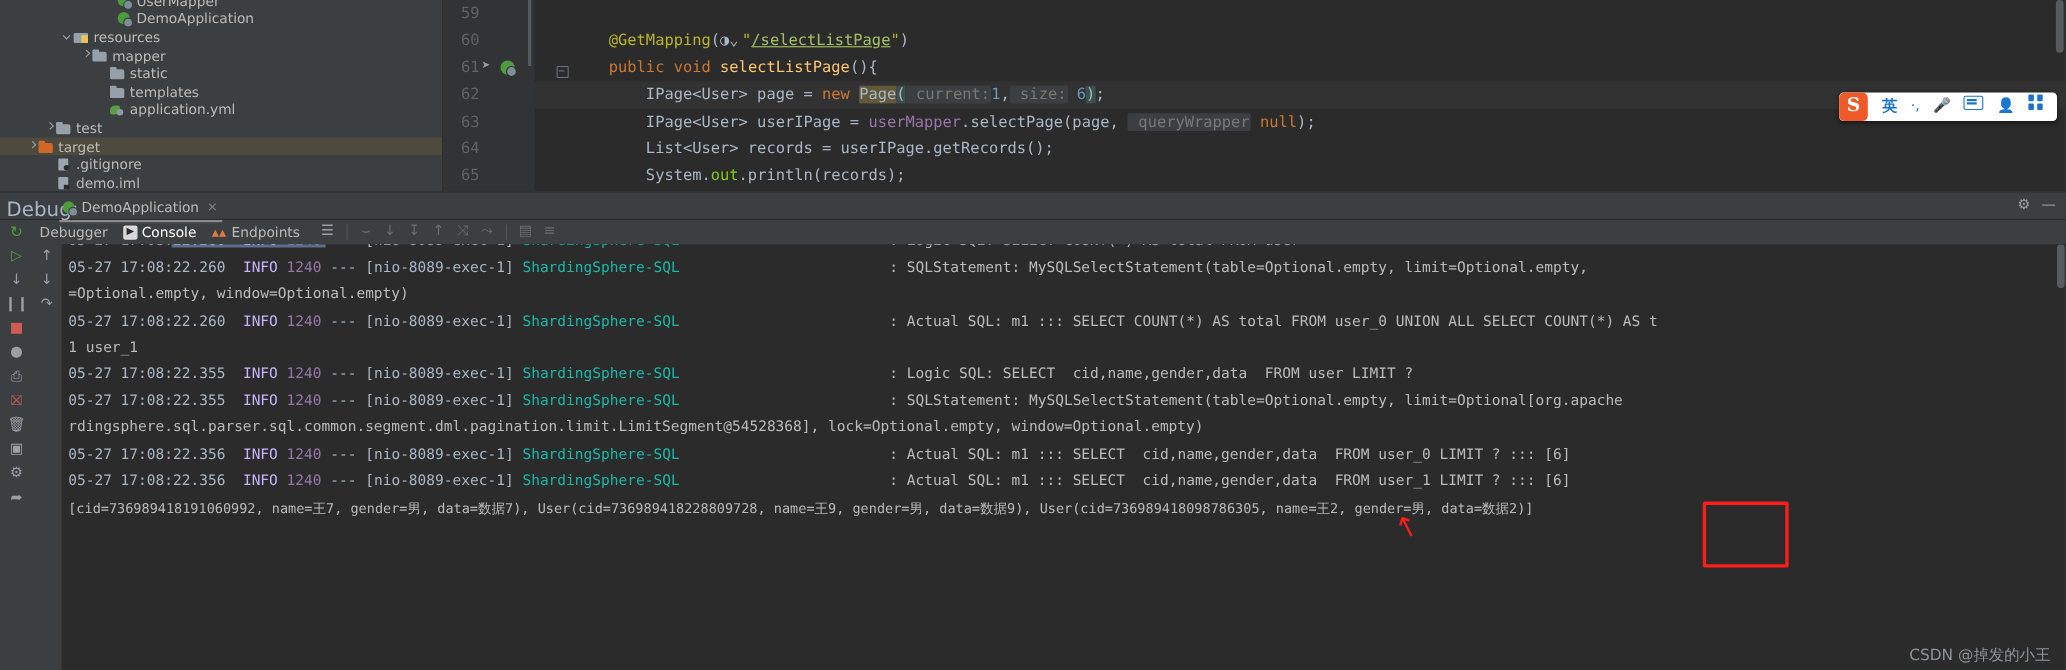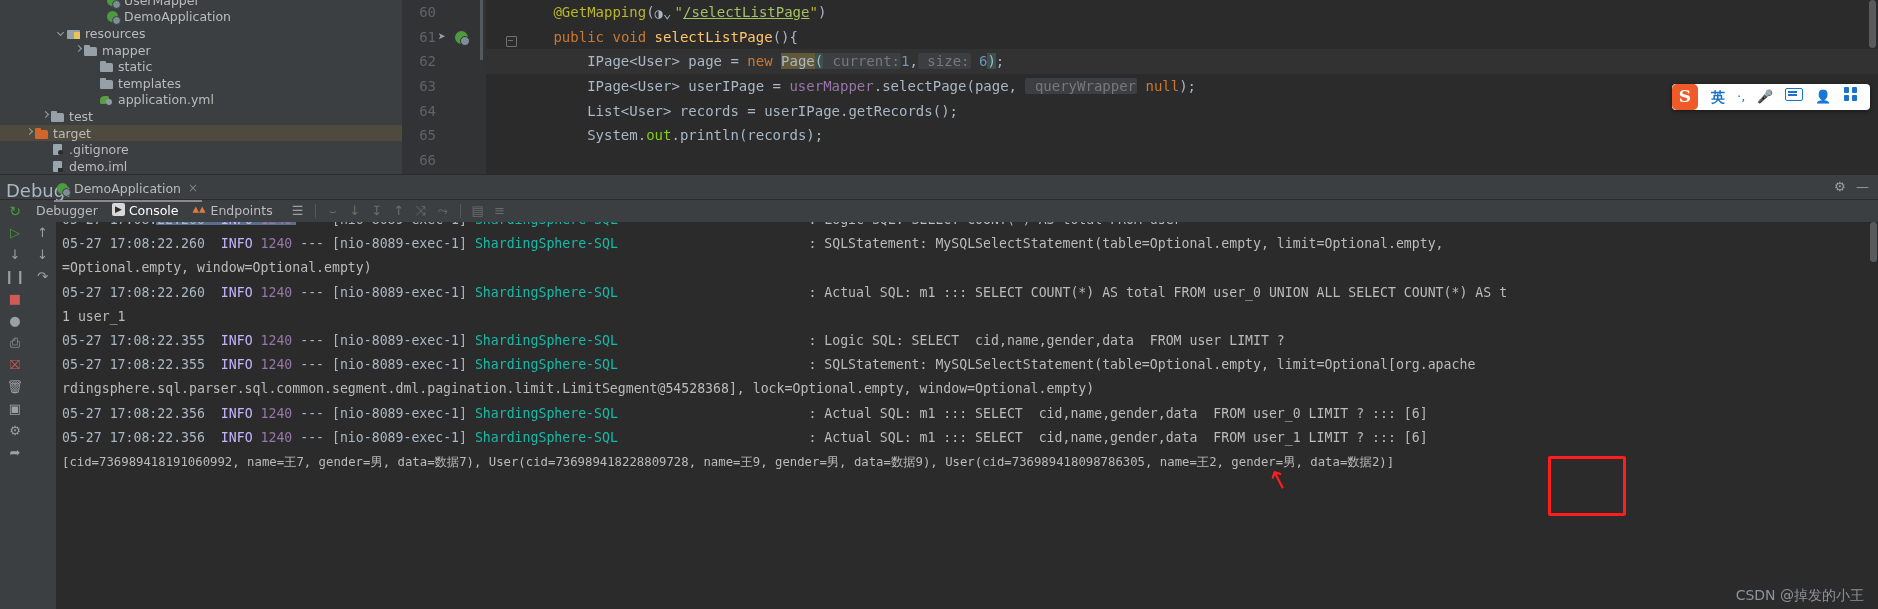--- a/index.html
+++ b/index.html
@@ -307,21 +307,21 @@
     font-size: 12.5px;
     color: #bbbbbb;
   }
   .rerun {
     margin-left: 6px; margin-right: 12px;
     color: #4e9a3f; font-size: 14px;
     width: 18px; text-align: center;
   }
   .dbg-tab {
     margin-right: 14px;
-    display: flex; align-items: flex-start;
+    display: flex; align-items: flex-end;
     color: #bbbbbb;
     white-space: nowrap;
   }
   .dbg-tab.active { color: #ffffff; }
   .sq-ico {
     display: inline-block;
     width: 13px; height: 13px;
     background: #d8d8d8;
     color: #2b2b2b;
     font-size: 9px;
@@ -568,20 +568,21 @@
           <span class="arrow "></span>
           <span class="ico ico-file ico-iml"></span>
           <span class="tree-label">demo.iml</span>
         </div>
       </div>
 
     <div class="editor">
       <div class="gutter"></div>
       <div class="marker-strip"></div>
       <div class="code-wrap" id="code-wrap">
+          <div class="code-line"><span class="ln">59</span><span class="code-txt"></span></div>
           <div class="code-line"><span class="ln">60</span><span class="code-txt"><span class="stat">        </span><span class="anno">@GetMapping</span><span class="stat">(</span><span class="web-ico">◑⌄</span><span class="anno">"</span><span class="str">/selectListPage</span><span class="anno">"</span><span class="stat">)</span></span></div>
           <div class="code-line"><span class="ln">61</span><span class="gut-icons"><span class="rocket">➤</span><span class="beanico"></span><span class="fold"></span></span><span class="code-txt"><span class="stat">        </span><span class="kw">public</span><span class="stat"> </span><span class="kw">void</span><span class="stat"> </span><span class="mth">selectListPage</span><span class="stat">(){</span></span></div>
           <div class="code-line"><div class="caret-stripe"></div><span class="ln">62</span><span class="code-txt"><span class="stat">            IPage&lt;User&gt; page = </span><span class="kw">new</span><span class="stat"> </span><span class="sel-page">Page</span><span class="sel-paren">(</span><span class="hint"> current:</span><span class="num">1</span><span class="stat">,</span><span class="hint"> size:</span><span class="stat"> </span><span class="num">6</span><span class="sel-paren">)</span><span class="stat">;</span></span></div>
           <div class="code-line"><span class="ln">63</span><span class="code-txt"><span class="stat">            IPage&lt;User&gt; userIPage = </span><span class="fld">userMapper</span><span class="stat">.selectPage(page, </span><span class="hint"> queryWrapper</span><span class="stat"> </span><span class="kw">null</span><span class="stat">);</span></span></div>
           <div class="code-line"><span class="ln">64</span><span class="code-txt"><span class="stat">            List&lt;User&gt; records = userIPage.getRecords();</span></span></div>
           <div class="code-line"><span class="ln">65</span><span class="code-txt"><span class="stat">            System.</span><span class="italic">out</span><span class="stat">.println(records);</span></span></div>
           <div class="code-line"><span class="ln">66</span><span class="code-txt"></span></div>
         </div>
       <div class="editor-scroll"></div>
     </div>

